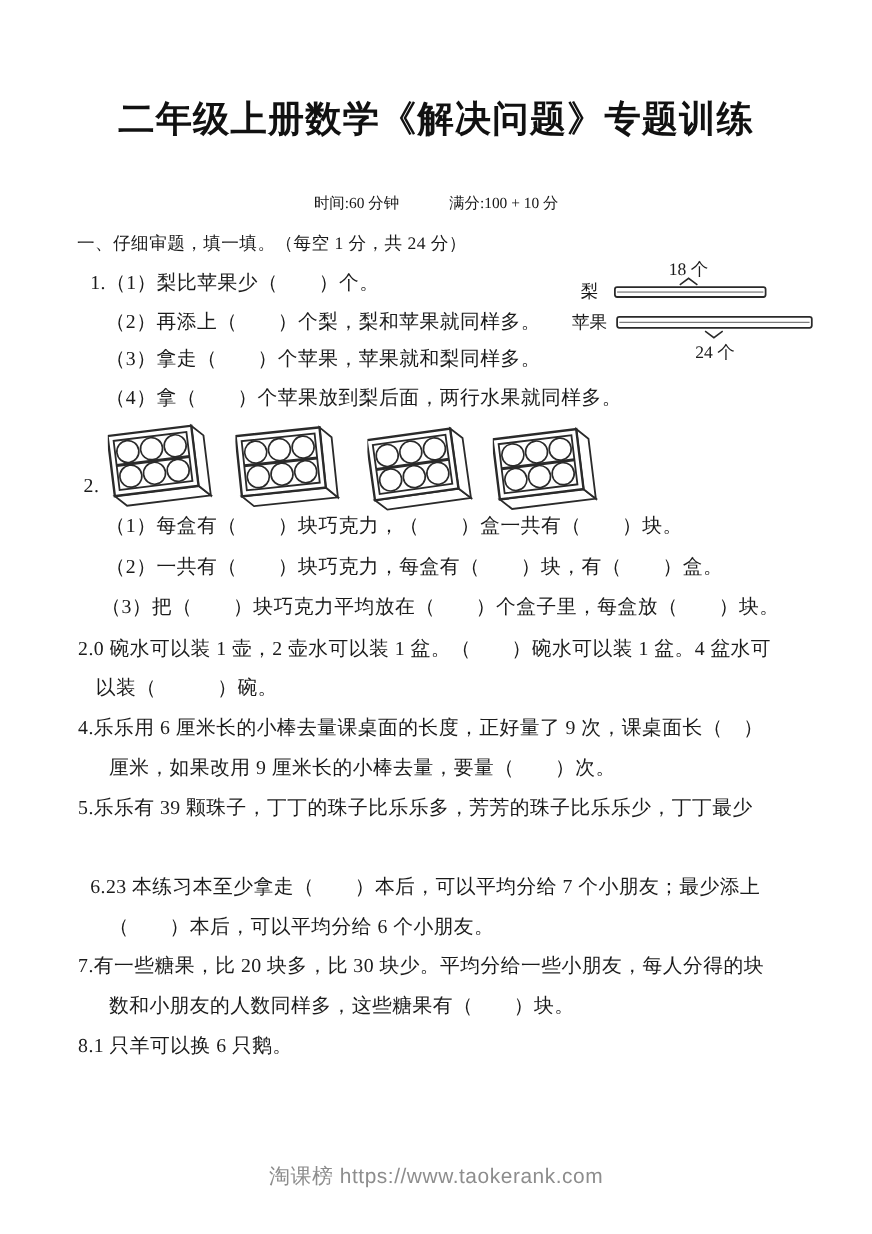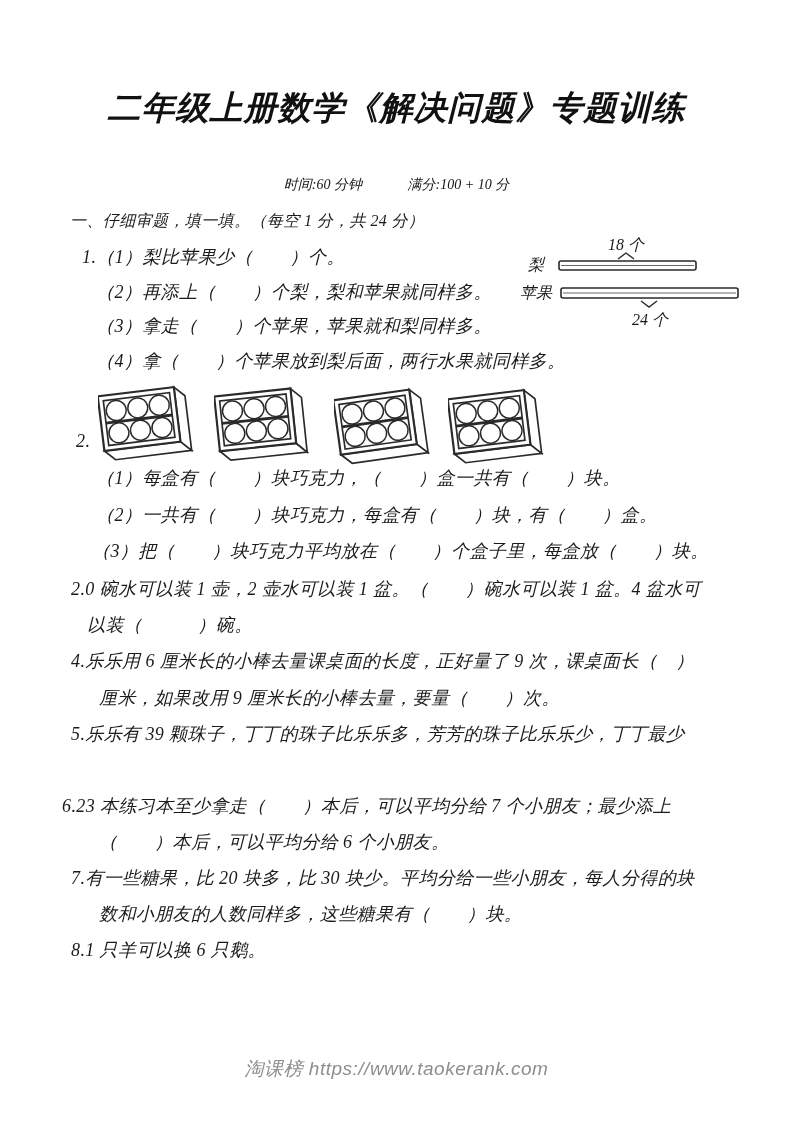--- a/index.html
+++ b/index.html
@@ -1,20 +1,19 @@
 <!DOCTYPE html>
 <html><head>
 <meta charset="utf-8">
 <style>
   html,body { margin:0; padding:0; background:#ffffff; }
   .page {
     position:relative; width:793px; height:1122px; background:#ffffff;
     font-family:"Liberation Serif","DejaVu Serif",serif; color:#1b1b1b;
     overflow:hidden;
-    font-style:italic;
   }
   .title {
     position:absolute; top:86px; left:0; width:100%;
     text-align:center; font-size:33px; font-weight:900; letter-spacing:1px;
     color:#111;
   }
   .meta {
     position:absolute; top:176px; left:0; width:100%;
     text-align:center; font-size:14px; color:#161616;
   }
@@ -135,21 +134,21 @@
   <div class="line" style="left:92px; top:539px;text-align:right;">（3）把（　　）块巧克力平均放在（　　）个盒子里，每盒放（　　）块。</div>
 
   <div class="line" style="left:71px; top:577px;">2.0 碗水可以装 1 壶，2 壶水可以装 1 盆。（　　）碗水可以装 1 盆。4 盆水可</div>
   <div class="line" style="left:87px; top:613px;">以装（　　　）碗。</div>
 
   <div class="line" style="left:71px; top:649px;">4.乐乐用 6 厘米长的小棒去量课桌面的长度，正好量了 9 次，课桌面长（　）</div>
   <div class="line" style="left:99px; top:686px;">厘米，如果改用 9 厘米长的小棒去量，要量（　　）次。</div>
 
   <div class="line" style="left:71px; top:722px;">5.乐乐有 39 颗珠子，丁丁的珠子比乐乐多，芳芳的珠子比乐乐少，丁丁最少</div>
 
-  <div class="line" style="left:62px; top:794px;">6.23 本练习本至少拿走（　　）本后，可以平均分给 7 个小朋友；最少添上</div>
+  <div class="line" style="left:82px; top:794px;">6.23 本练习本至少拿走（　　）本后，可以平均分给 7 个小朋友；最少添上</div>
   <div class="line" style="left:99px; top:830px;">（　　）本后，可以平均分给 6 个小朋友。</div>
 
   <div class="line" style="left:71px; top:866px;">7.有一些糖果，比 20 块多，比 30 块少。平均分给一些小朋友，每人分得的块</div>
   <div class="line" style="left:99px; top:902px;">数和小朋友的人数同样多，这些糖果有（　　）块。</div>
 
   <div class="line" style="left:71px; top:938px;">8.1 只羊可以换 6 只鹅。</div>
 
   <div class="footer">淘课榜 https://www.taokerank.com</div>
 
 </div>

